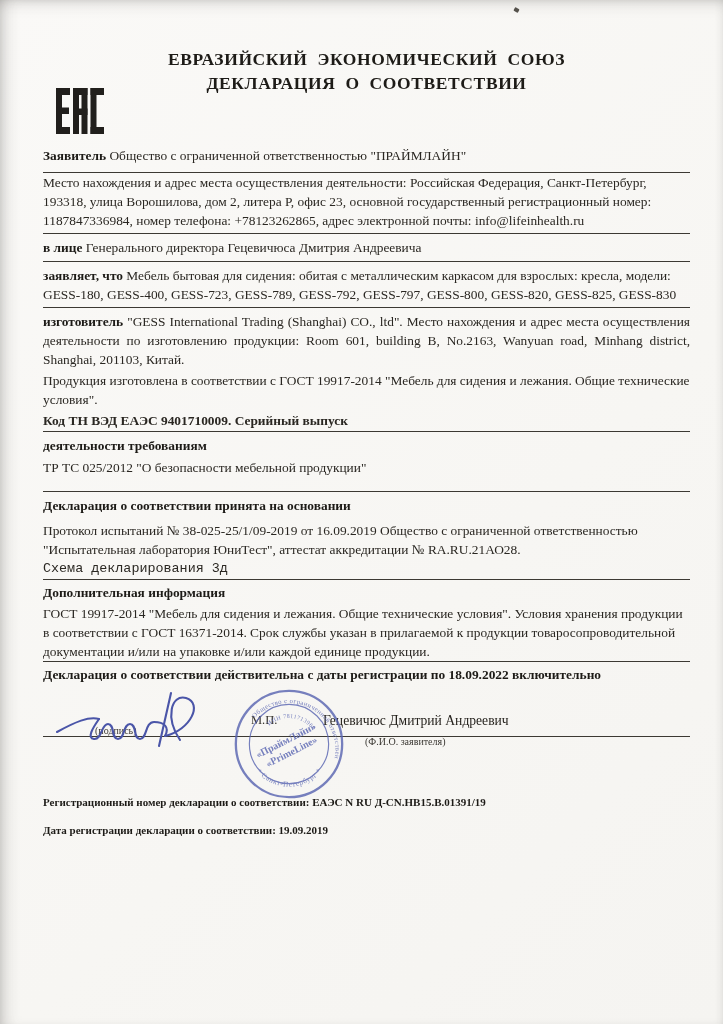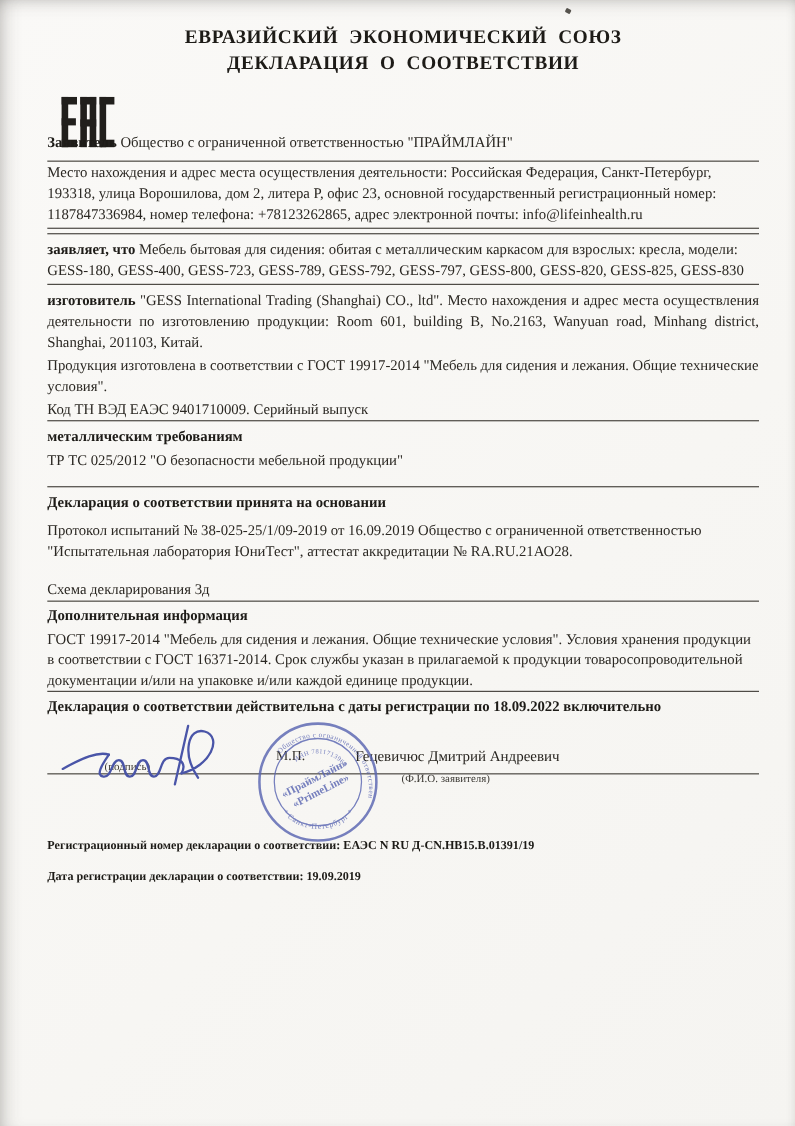--- a/index.html
+++ b/index.html
@@ -8,46 +8,46 @@
     width:723px;height:1024px;
     margin:0 auto;
     background:linear-gradient(135deg,#faf9f7 0%,#f7f6f3 60%,#f5f4f1 100%);
     box-shadow:inset 14px 0 20px -16px rgba(60,58,54,.45),
                inset 0 12px 18px -14px rgba(60,58,54,.35),
                inset -6px 0 12px -10px rgba(60,58,54,.25);
     font-family:"Liberation Serif","DejaVu Serif",serif;
     color:#2a2722;
     overflow:hidden;
   }
-  .content{position:relative;margin:0 33px 0 43px;padding-top:22px;width:647px;box-sizing:border-box;}
+  .content{position:relative;margin:0 33px 0 43px;padding-top:48px;width:647px;box-sizing:border-box;}
   .title{ text-align:center;font-weight:bold;font-size:17.5px;line-height:22px;color:#1d1b17;letter-spacing:.6px;word-spacing:5px;}
   .title2{margin-top:2px;}
   .speck{position:absolute;left:514px;top:8px;width:5px;height:4px;background:#55524c;transform:rotate(28deg);border-radius:1px;}
   .eac{position:absolute;left:55px;top:88px;}
   .body-row{font-size:13.4px;line-height:19px;}
   .b{font-weight:bold;color:#1d1b17;}
   .sep{border-top:1.6px solid #3c3933;height:0;}
   .row-applicant{margin-top:52px;}
   .sep1{margin-top:7px;}
   .addr{margin-top:0;}
   .sep2{margin-top:3px;}
   .row-person{margin-top:4px;}
   .sep3{margin-top:4px;}
   .declares{margin-top:4px;font-family:Liberation Serif, serif;}
   .sep4{margin-top:3px;}
   .manufacturer{margin-top:4px;text-align:justify;}
   .made{margin-top:2px;}
-  .tnved{margin-top:2px;}
+  .tnved{margin-top:2px;font-weight:bold;}
   .sep5{margin-top:1px;}
   .complies-h{margin-top:4px;}
   .complies-t{margin-top:3px;}
   .sep6{margin-top:14px;}
   .basis-h{margin-top:4px;}
   .basis-t{margin-top:6px;}
-  .scheme{margin-top:16px;}
+  .scheme{margin-top:0;font-family:Liberation Mono, monospace;}
   .sep7{margin-top:1px;}
   .addinfo-h{margin-top:3px;}
   .addinfo-t{margin-top:2px;}
   .sep8{margin-top:0px;}
   .validity{margin-top:3px;}
   .sigblock{position:relative;height:86px;margin-top:2px;}
   .sig-ink{position:absolute;left:10px;top:0px;z-index:2;}
   .sigline{position:absolute;left:0;top:50px;width:647px;border-top:1.5px solid #3c3933;}
   .cap{position:absolute;font-size:10px;color:#3a3732;}
   .cap-sign{left:52px;top:39px;}
@@ -88,38 +88,42 @@
 
     <div class="body-row row-applicant">
       <span class="b">Заявитель</span>
       <span>Общество с ограниченной ответственностью "ПРАЙМЛАЙН"</span>
     </div>
     <div class="sep sep1"></div>
 
     <div class="body-row addr">Место нахождения и адрес места осуществления деятельности: Российская Федерация, Санкт-Петербург, 193318, улица Ворошилова, дом 2, литера Р, офис 23, основной государственный регистрационный номер: 1187847336984, номер телефона: +78123262865, адрес электронной почты: info@lifeinhealth.ru</div>
     <div class="sep sep2"></div>
 
+    <div class="body-row row-person">
+      <span class="b">в лице</span>
+      <span>Генерального директора Гецевичюса Дмитрия Андреевича</span>
+    </div>
     <div class="sep sep3"></div>
 
     <div class="body-row declares">
       <span class="b">заявляет, что</span>
       <span>Мебель бытовая для сидения: обитая с металлическим каркасом для взрослых: кресла, модели: GESS-180, GESS-400, GESS-723, GESS-789, GESS-792, GESS-797, GESS-800, GESS-820, GESS-825, GESS-830</span>
     </div>
     <div class="sep sep4"></div>
 
     <div class="body-row manufacturer">
       <span class="b">изготовитель</span>
       <span>"GESS International Trading (Shanghai) CO., ltd". Место нахождения и адрес места осуществления деятельности по изготовлению продукции: Room 601, building B, No.2163, Wanyuan road, Minhang district, Shanghai, 201103, Китай.</span>
     </div>
 
     <div class="body-row made">Продукция изготовлена в соответствии с ГОСТ 19917-2014 "Мебель для сидения и лежания. Общие технические условия".</div>
     <div class="body-row tnved">Код ТН ВЭД ЕАЭС 9401710009. Серийный выпуск</div>
     <div class="sep sep5"></div>
 
-    <div class="body-row b complies-h">металлическим требованиям</div>
+    <div class="body-row b complies-h">деятельности требованиям</div>
     <div class="body-row complies-t">ТР ТС 025/2012 "О безопасности мебельной продукции"</div>
     <div class="sep sep6"></div>
 
     <div class="body-row b basis-h">Декларация о соответствии принята на основании</div>
     <div class="body-row basis-t">Протокол испытаний № 38-025-25/1/09-2019 от 16.09.2019 Общество с ограниченной ответственностью "Испытательная лаборатория ЮниТест", аттестат аккредитации № RA.RU.21АО28.</div>
     <div class="body-row scheme">Схема декларирования 3д</div>
     <div class="sep sep7"></div>
 
     <div class="body-row b addinfo-h">Дополнительная информация</div>
     <div class="body-row addinfo-t">ГОСТ 19917-2014 "Мебель для сидения и лежания. Общие технические условия". Условия хранения продукции в соответствии с ГОСТ 16371-2014. Срок службы указан в прилагаемой к продукции товаросопроводительной документации и/или на упаковке и/или каждой единице продукции.</div>

